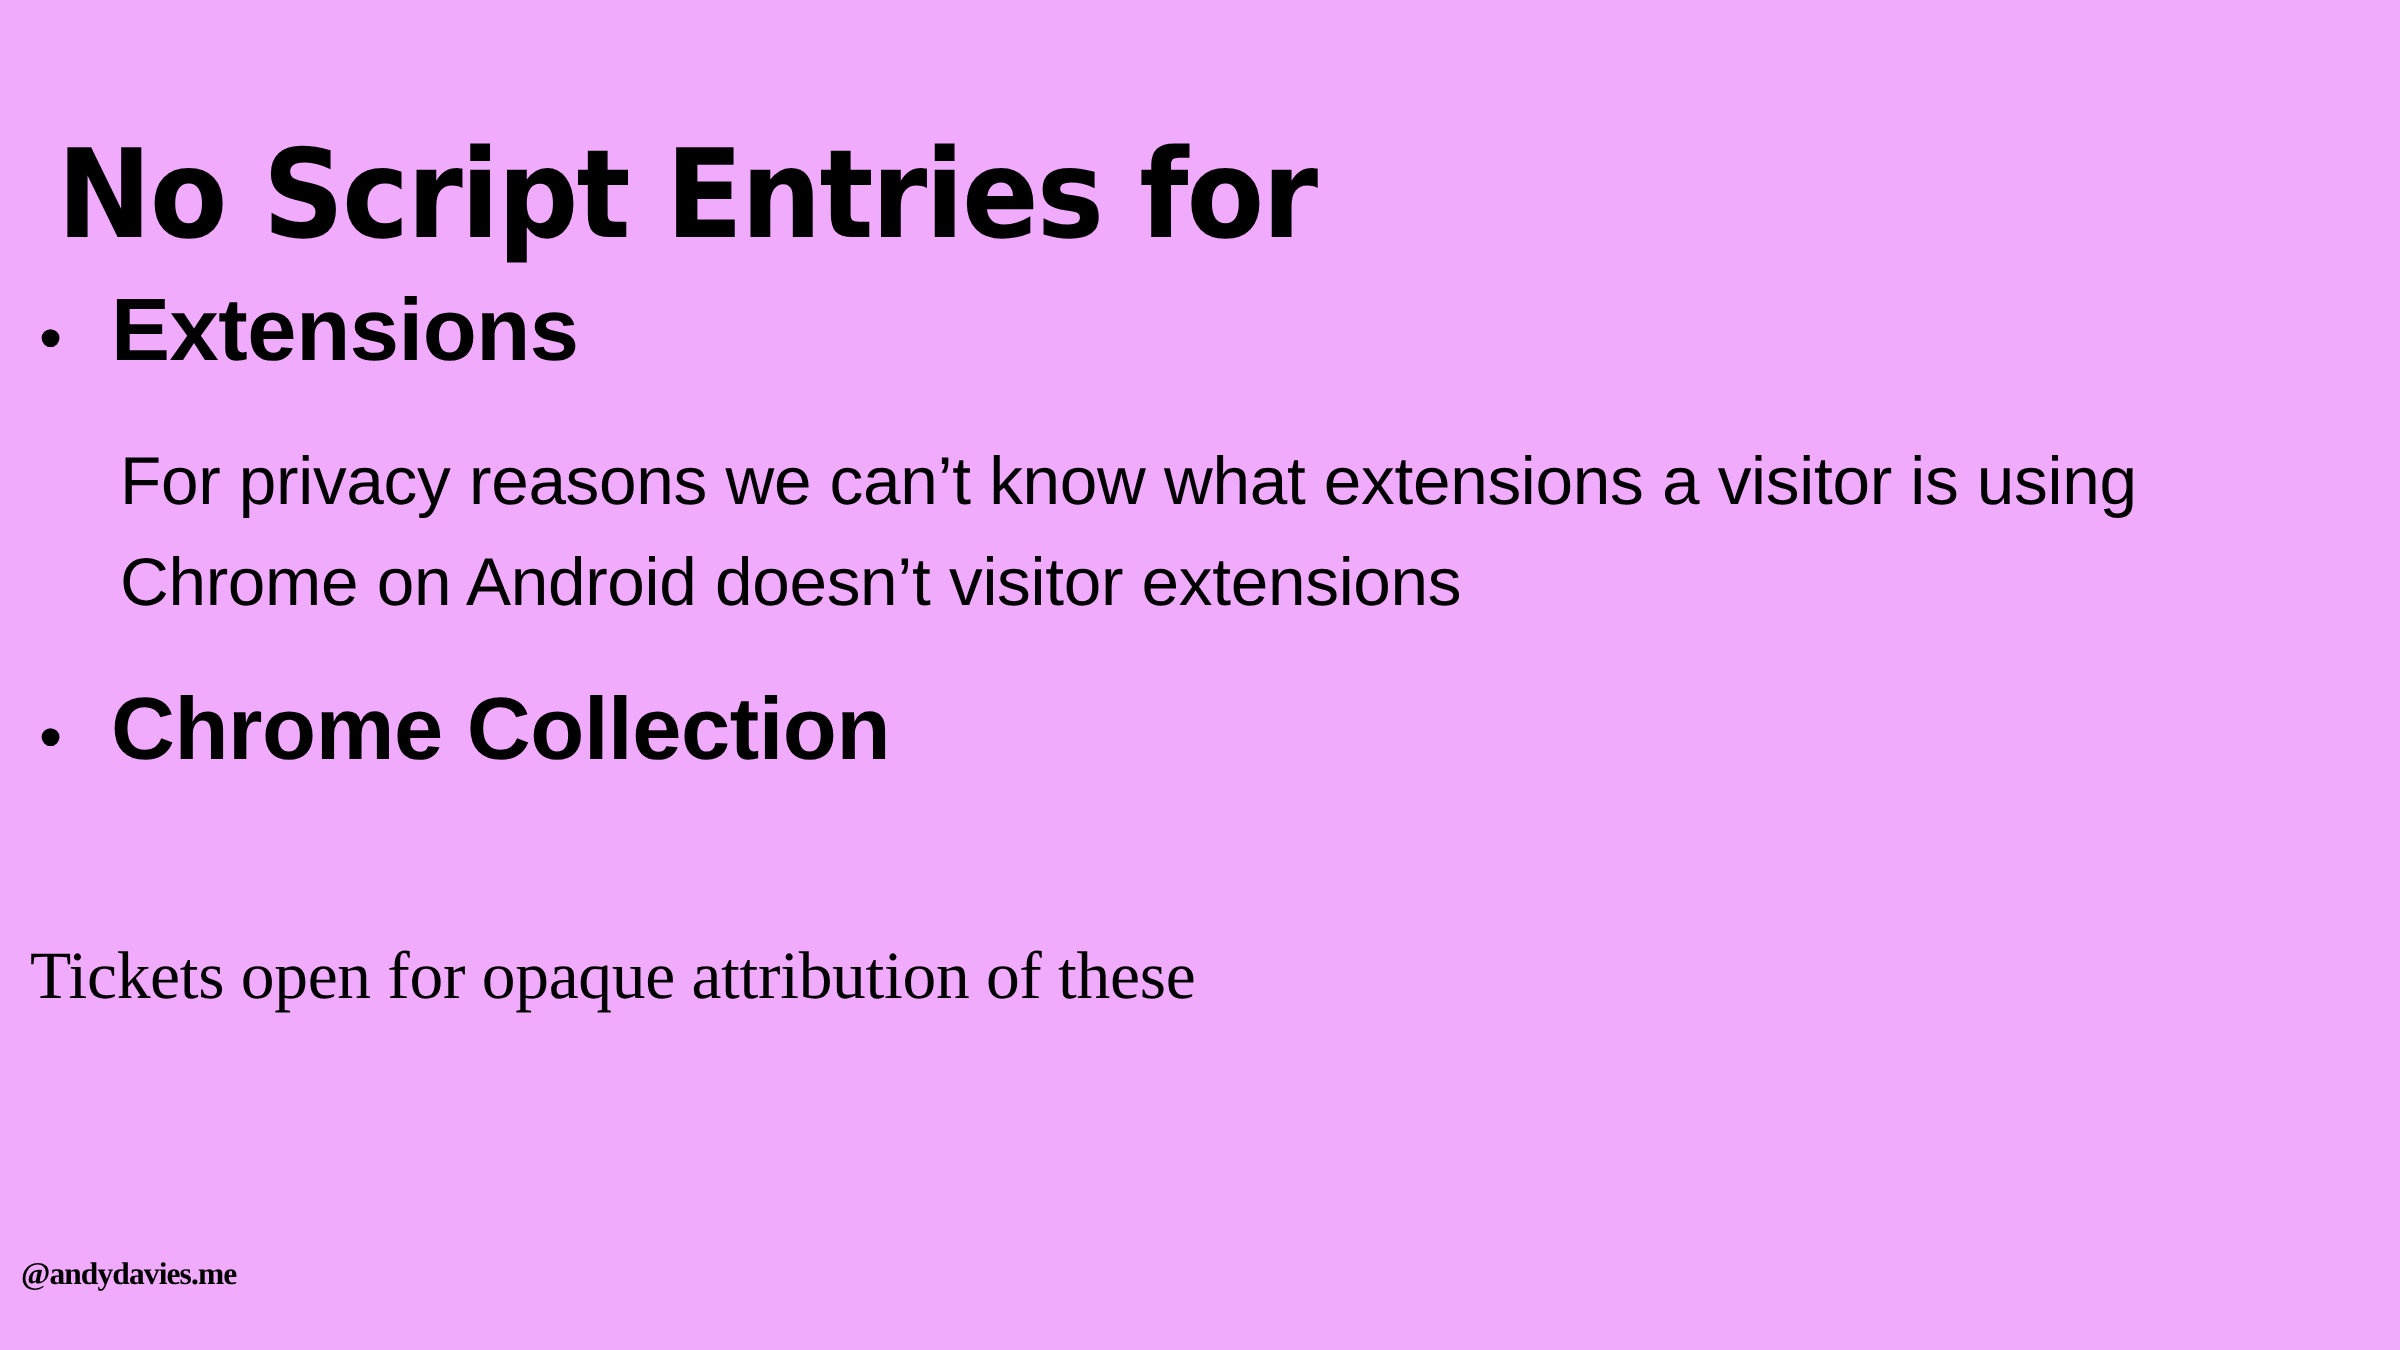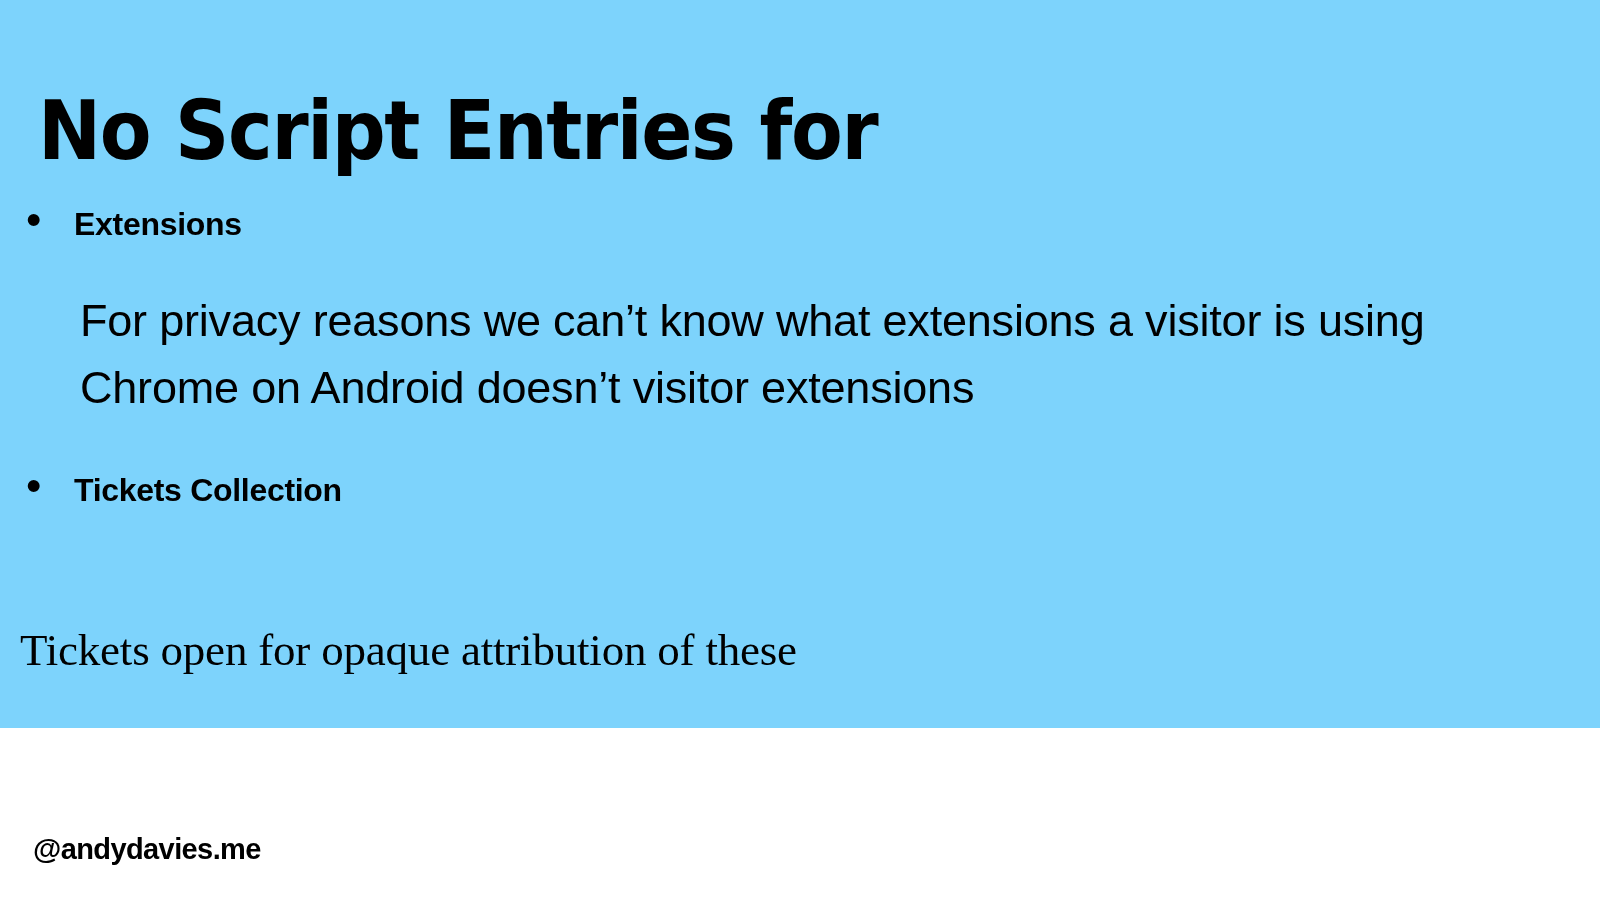--- a/index.html
+++ b/index.html
@@ -12,22 +12,22 @@
     height: 900px;
     overflow: hidden;
     font-family: "Liberation Sans", sans-serif;
     color: #000000;
     -webkit-font-smoothing: antialiased;
   }
 
   .slide {
     position: relative;
     width: 1600px;
-    height: 728px;
-    background: #7dd3fc;
+    height: 900px;
+    background: #f0abfc;
   }
 
   
   .slide-title {
     position: absolute;
     left: 38px;
     top: 26px;
     font-family: "DejaVu Sans", sans-serif;
     font-weight: 700;
     font-size: 82px;
@@ -54,21 +54,21 @@
     flex: 0 0 74px;
     text-align: left;
     padding-left: 26px;
     box-sizing: border-box;
     font-size: 44px;
     line-height: 56px;
   }
   .bullet-label {
     font-family: "Liberation Sans", sans-serif;
     font-weight: 700;
-    font-size: 32px;
+    font-size: 59px;
     line-height: 56px;
     letter-spacing: -0.3px;
   }
 
   
   .body-block {
     position: absolute;
     left: 80px;
     top: 287px;
     white-space: nowrap;
@@ -90,25 +90,25 @@
     font-weight: 400;
     font-size: 45px;
     line-height: 67px;
     letter-spacing: -0.2px;
     white-space: nowrap;
   }
 
   
   .footer-handle {
     position: absolute;
-    left: 33px;
+    left: 14px;
     top: 829px;
-    font-family: Liberation Sans, sans-serif;
+    font-family: Liberation Serif, serif;
     font-weight: 700;
-    font-size: 29px;
+    font-size: 21px;
     line-height: 40px;
     letter-spacing: -0.6px;
     white-space: nowrap;
   }
 </style>
 </head>
 <body>
 
 <div class="slide">
 
@@ -119,20 +119,20 @@
     <span class="bullet-label">Extensions</span>
   </div>
 
   <div class="body-block">
     <div class="body-line">For privacy reasons we can’t know what extensions a visitor is using</div>
     <div class="body-line">Chrome on Android doesn’t visitor extensions</div>
   </div>
 
   <div class="bullet-row b2">
     <span class="bullet-marker">•</span>
-    <span class="bullet-label">Tickets Collection</span>
+    <span class="bullet-label">Chrome Collection</span>
   </div>
 
   <div class="closing-note">Tickets open for opaque attribution of these</div>
 
   <div class="footer-handle">@andydavies.me</div>
 
 </div>
 
 </body></html>

